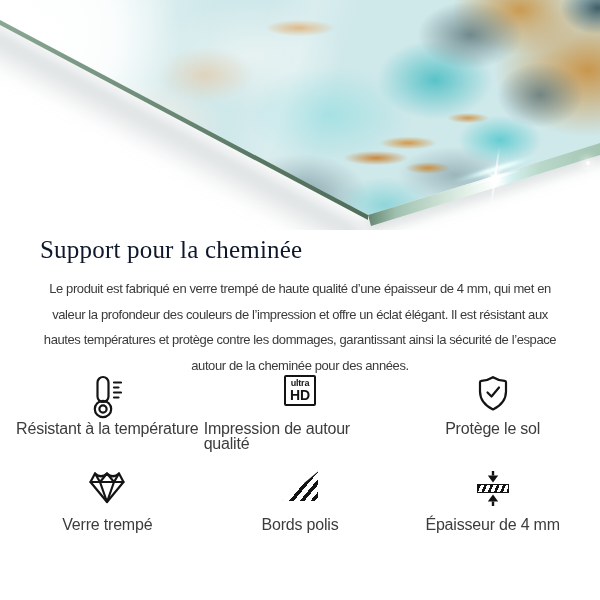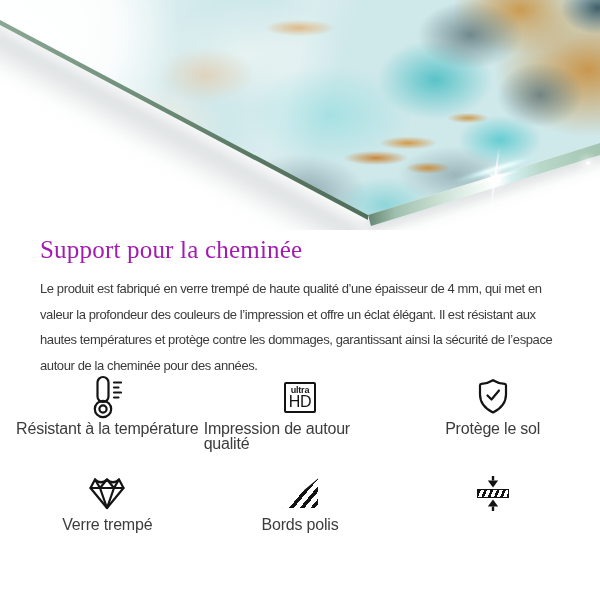--- a/index.html
+++ b/index.html
@@ -74,34 +74,34 @@
     background:linear-gradient(to right, rgba(255,255,255,0), #fff 50%, rgba(255,255,255,0)); opacity:.65; }
   .sparkle .ray-d1 { transform:rotate(40deg); }
   .sparkle .ray-d2 { transform:rotate(-60deg); }
   .sparkle .core { position:absolute; left:-3.5px; top:-3.5px; width:7px; height:7px; border-radius:50%;
     background:#fff; box-shadow:0 0 12px 4px rgba(255,255,255,.95), 0 0 3px 1px #fff; }
   .sparkle-dot { position:absolute; left:586px; top:161px; width:4px; height:4px; border-radius:50%;
     background:#fff; box-shadow:0 0 8px 3px rgba(255,255,255,.9); z-index:7; }
 
   
   h1 { margin:2px 40px 0; font-family:"Liberation Serif", serif; font-weight:400;
-       font-size:25px; line-height:36px; color:#a21caf; letter-spacing:.2px; }
-  .desc { margin:8px 40px 0; font-size:13px; line-height:25.6px; color:#3a3a3a; letter-spacing:-.4px; }
+       font-size:25px; line-height:36px; color:#0f172a; letter-spacing:.2px; }
+  .desc { margin:8px 40px 0; font-size:13px; line-height:25.6px; color:#3a3a3a; letter-spacing:-.4px;text-align:center; }
 
   
   .features { margin:-3px 11px 0; display:grid; grid-template-columns:repeat(3,1fr); row-gap:20px; }
   .feature { display:flex; flex-direction:column; align-items:center; }
-  .icon-wrap { height:44px; display:flex; align-items:center; justify-content:center; }
+  .icon-wrap { height:44px; display:flex; align-items:flex-start; justify-content:center; }
   .feature-label { margin-top:2px; font-size:16px; line-height:15px; letter-spacing:-.2px; color:#3c3c3c; }
 
   .ic-stroke { stroke:#141414; stroke-width:2.2; fill:none; stroke-linecap:round; stroke-linejoin:round; }
   .ultrahd { width:32px; height:31px; border:2.4px solid #131313; border-radius:2px;
     display:flex; flex-direction:column; align-items:center; justify-content:center; color:#131313; }
   .ultrahd .t1 { font-size:9px; line-height:9px; font-weight:700; letter-spacing:-.2px; }
-  .ultrahd .t2 { font-size:16px; line-height:14px; font-weight:400; letter-spacing:-.2px; }
+  .ultrahd .t2 { font-size:14px; line-height:14px; font-weight:700; letter-spacing:-.2px; }
   .stripes { width:36px; height:30px; clip-path:polygon(0% 100%, 100% 100%, 100% 0%);
     background:repeating-linear-gradient(130deg, #141414 0 3.6px, rgba(0,0,0,0) 3.6px 8.2px); }
   .thick-icon { display:flex; flex-direction:column; align-items:center; }
   .thick-bar { width:32px; height:9px; border:1.7px solid #131313; margin:1px 0;
     background:repeating-linear-gradient(112deg, #131313 0 2.6px, rgba(0,0,0,0) 2.6px 5.8px); }
 </style>
 </head>
 <body>
 
 <div>
@@ -186,16 +186,17 @@
             <path d="M7 0 V4.5" stroke="#131313" stroke-width="2.4"></path>
             <path d="M1.8 4.5 L12.2 4.5 L7 11.5 Z" fill="#131313"></path>
           </svg>
           <div class="thick-bar"></div>
           <svg width="14" height="12" viewBox="0 0 14 12">
             <path d="M1.8 7.5 L12.2 7.5 L7 0.5 Z" fill="#131313"></path>
             <path d="M7 7.5 V12" stroke="#131313" stroke-width="2.4"></path>
           </svg>
         </div>
       </div>
+      <div class="feature-label">Épaisseur de 4 mm</div>
     </div>
 
   </div>
 </div>
 
 </body></html>

